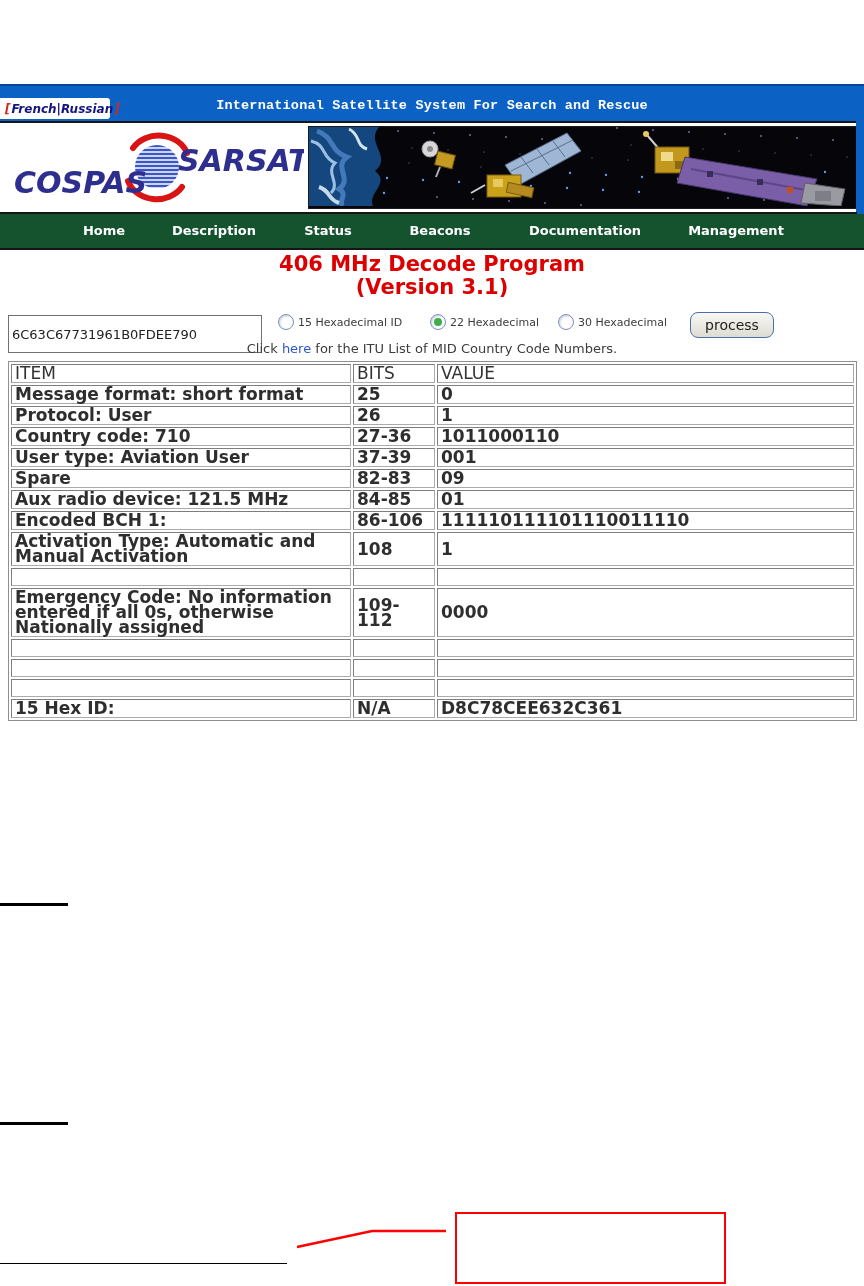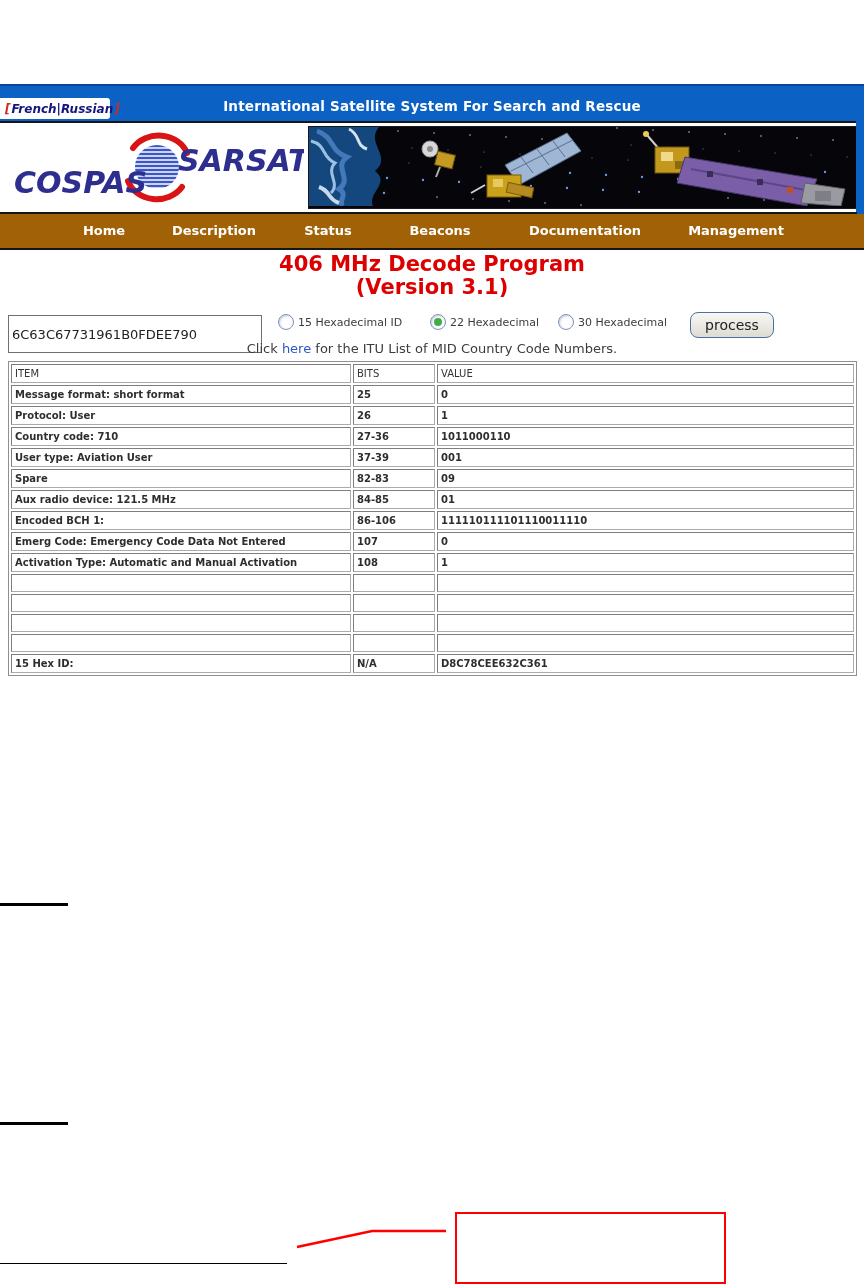--- a/index.html
+++ b/index.html
@@ -7,41 +7,41 @@
     width:864px;height:1286px;position:relative;background:#ffffff;
     font-family:"DejaVu Sans","Liberation Sans",sans-serif;overflow:hidden;
   }
   
   .topbar{
     position:absolute;left:0;top:84px;width:864px;height:37px;
     background:#0c61c4;border-top:2px solid #09439a;box-sizing:border-box;
   }
   .topbar-title{
     position:absolute;left:0;top:12px;width:100%;text-align:center;
-    color:#ffffff;font-size:13.5px;font-weight:bold;letter-spacing:.2px;
+    color:#ffffff;font-size:13.5px;font-weight:bold;letter-spacing:.2px;font-family:Liberation Mono, monospace;
   }
   .lang-box{
     position:absolute;left:0;bottom:2px;width:110px;height:21px;
     background:#ffffff;border-radius:0 3px 3px 0;
     display:flex;align-items:center;padding-left:5px;box-sizing:border-box;
     font-size:12px;font-weight:bold;font-style:italic;cursor:pointer;
   }
   .lang-bracket{color:#cc2b1f;}
   .lang-links{color:#15157e;padding:0 1px;}
   .hline{position:absolute;left:0;width:857px;height:2px;background:#161616;}
   .logo-band{position:absolute;left:0;top:123px;width:857px;height:89px;background:#ffffff;}
   .blue-strip{position:absolute;left:856px;top:121px;width:8px;height:93px;background:#0c61c4;}
   .logo-svg{position:absolute;left:12px;top:8px;}
   .banner{
     position:absolute;left:308px;top:3px;width:548px;height:81px;
     border:1px solid #1a1a1a;background:#06060a;overflow:hidden;
   }
   .navbar{
     position:absolute;left:0;top:214px;width:864px;height:34px;
-    background:#a16207;border-bottom:2px solid #161616;box-sizing:content-box;
+    background:#14532d;border-bottom:2px solid #161616;box-sizing:content-box;
   }
   .nav-item{
     position:absolute;top:9px;transform:translateX(-50%);
     color:#ffffff;font-size:13px;font-weight:bold;cursor:pointer;white-space:nowrap;
   }
   
   .page-title{
     position:absolute;left:0;top:253px;width:100%;text-align:center;
     color:#dd0000;font-size:21px;font-weight:bold;line-height:23px;
   }
@@ -71,21 +71,21 @@
   }
   .hint-link{color:#2a56c6;cursor:pointer;}
   
   .table-wrap{position:absolute;left:8px;top:361px;width:849px;height:414px;overflow:hidden;}
   table.decode{
     width:849px;border-collapse:separate;border-spacing:2px;
     border:1px solid #8f8f8f;box-sizing:border-box;
   }
   table.decode td{
     border:1px solid;border-color:#7e7e7e #ababab #ababab #7e7e7e;
-    font-size:10px;font-weight:bold;color:#2e2e2e;
+    font-size:17px;font-weight:bold;color:#2e2e2e;
     padding:1px 3px;line-height:15px;vertical-align:middle;word-break:break-word;margin-left:20px;
   }
   table.decode tr.header-row td{font-weight:normal;color:#333;}
   table.decode td.col-item{width:332px;}
   table.decode td.col-bits{width:74px;}
   table.decode tr.empty-row td{height:14px;}
   
   .mark{position:absolute;background:#000;}
   .redbox{position:absolute;left:455px;top:1212px;width:271px;height:72px;border:2px solid #ff0000;box-sizing:border-box;}
   .red-callout{position:absolute;left:0;top:0;width:864px;height:1286px;pointer-events:none;}
@@ -326,33 +326,33 @@
           <td class="col-item">Aux radio device: 121.5 MHz</td>
           <td class="col-bits">84-85</td>
           <td class="col-value">01</td>
         </tr>
         <tr>
           <td class="col-item">Encoded BCH 1:</td>
           <td class="col-bits">86-106</td>
           <td class="col-value">111110111101110011110</td>
         </tr>
         <tr>
-          <td class="col-item">Emerg Code: Emergency Code Data Not Entered</td>
-          <td class="col-bits">107</td>
-          <td class="col-value">0</td>
-        </tr>
-        <tr>
           <td class="col-item">Activation Type: Automatic and Manual Activation</td>
           <td class="col-bits">108</td>
           <td class="col-value">1</td>
         </tr>
         <tr class="empty-row">
           <td class="col-item"></td>
           <td class="col-bits"></td>
           <td class="col-value"></td>
+        </tr>
+        <tr>
+          <td class="col-item">Emergency Code: No information entered if all 0s, otherwise Nationally assigned</td>
+          <td class="col-bits">109-112</td>
+          <td class="col-value">0000</td>
         </tr>
         <tr class="empty-row">
           <td class="col-item"></td>
           <td class="col-bits"></td>
           <td class="col-value"></td>
         </tr>
         <tr class="empty-row">
           <td class="col-item"></td>
           <td class="col-bits"></td>
           <td class="col-value"></td>

